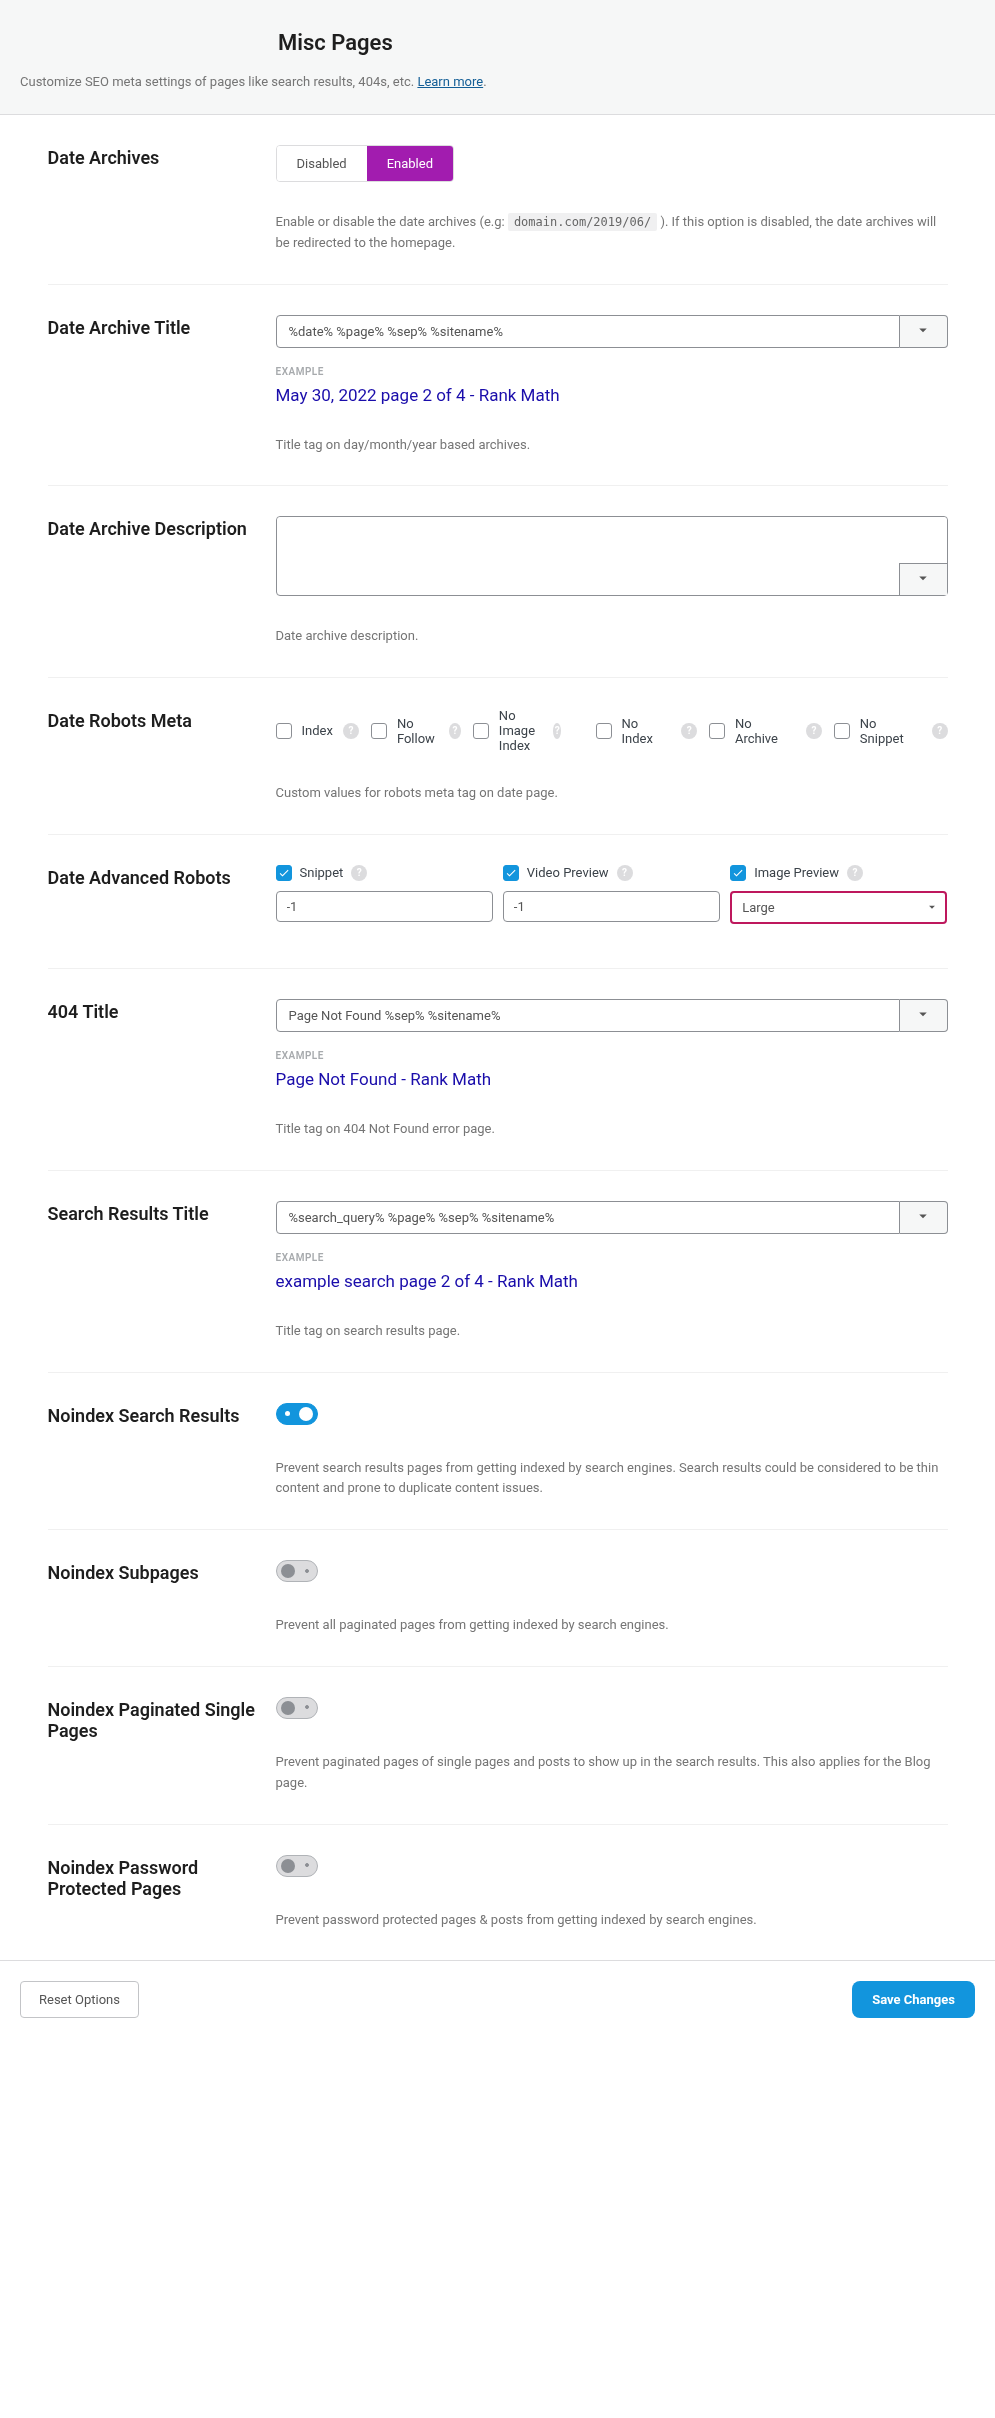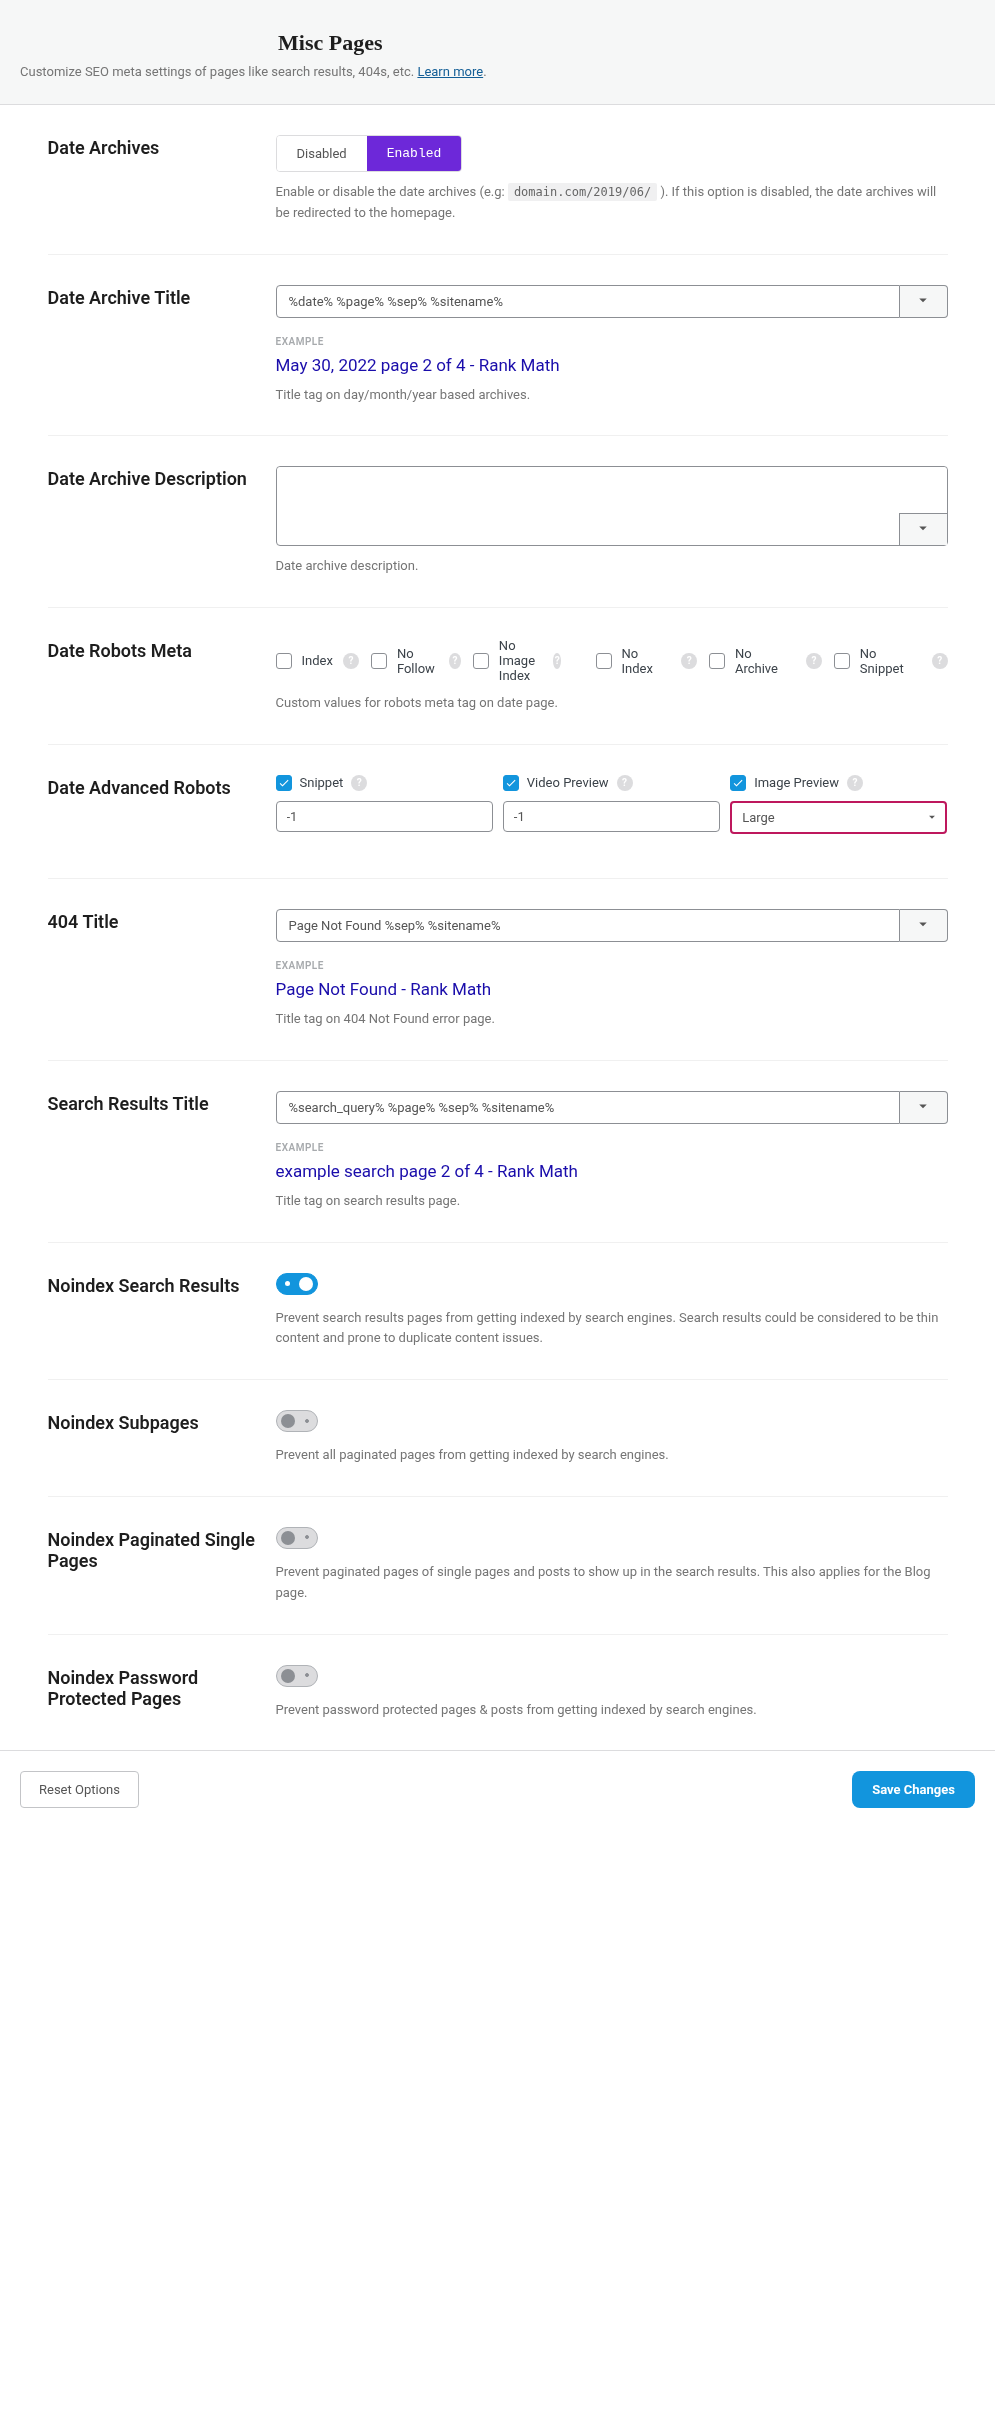--- a/index.html
+++ b/index.html
@@ -1,29 +1,29 @@
 <!DOCTYPE html>
 <html><head>
 <meta charset="utf-8">
 <style>
 * { box-sizing: border-box; margin: 0; padding: 0; }
 body { font-family: -apple-system, BlinkMacSystemFont, "Segoe UI", Roboto, sans-serif; background: #fff; color: #1e1e1e; font-size: 13px; }
 .header-area { background: #f6f7f7; padding: 30px 20px 25px; border-bottom: 1px solid #dcdcde; }
-.header-title { font-size: 22px; font-weight: 600; color: #1e1e1e; text-align: left; padding-left: 258px; margin-bottom: 8px; font-family: Liberation Serif, serif; }
+.header-title { font-size: 22px; font-weight: 600; color: #1e1e1e; text-align: left; padding-left: 258px; margin-bottom: 19px; }
 .header-desc { color: #757575; font-size: 13px; }
 .header-desc a { color: #135e96; text-decoration: underline; }
 .content { max-width: 960px; margin: 0 auto; padding: 0 30px; }
 .field-row { display: flex; padding: 30px 0; border-bottom: 1px solid #f0f0f0; }
 .field-row:last-of-type { border-bottom: none; }
 .field-label { width: 228px; flex-shrink: 0; font-size: 18px; font-weight: 600; color: #1e1e1e; padding-top: 2px; }
 .field-body { flex: 1; }
 .button-group { display: inline-flex; border: 1px solid #dcdcde; border-radius: 4px; overflow: hidden; }
 .button-group button { padding: 10px 20px; border: none; background: #fff; font-size: 13px; color: #555; cursor: pointer; font-family: inherit; }
-.button-group button.active { background: #6d28d9; color: #fff; font-family: Liberation Mono, monospace; }
-.help-text { color: #757575; font-size: 13px; margin-top: 10px; line-height: 1.6; }
+.button-group button.active { background: #a21caf; color: #fff; }
+.help-text { color: #757575; font-size: 13px; margin-top: 30px; line-height: 1.6; }
 .help-text code { background: #f0f0f1; padding: 2px 6px; border-radius: 2px; font-family: Menlo, Consolas, monospace; font-size: 12px; color: #666; }
 .input-group { display: flex; width: 100%; }
 .text-input { flex: 1; border: 1px solid #8c8f94; border-radius: 4px 0 0 4px; padding: 8px 12px; font-size: 13px; font-family: inherit; color: #555; }
 .dropdown-btn { border: 1px solid #8c8f94; border-left: none; border-radius: 0 4px 4px 0; background: #f6f7f7; width: 48px; cursor: pointer; display: flex; align-items: center; justify-content: center; }
 .dropdown-btn svg { width: 18px; height: 18px; fill: #555; }
 .textarea-wrap { border: 1px solid #8c8f94; border-radius: 4px; display: flex; flex-direction: column; }
 .textarea { border: none; resize: none; min-height: 38px; padding: 8px 12px; font-family: inherit; border-radius: 4px 4px 0 0; }
 .textarea-dropdown { align-self: flex-end; border: 1px solid #8c8f94; border-right: none; border-bottom: none; background: #f6f7f7; width: 48px; height: 32px; cursor: pointer; display: flex; align-items: center; justify-content: center; border-radius: 0; }
 .example-label { color: #a7aaad; font-size: 10px; font-weight: 600; letter-spacing: 0.5px; margin-top: 18px; }
 .example-text { color: #1a0dab; font-size: 17px; margin-top: 8px; font-weight: 400; }

